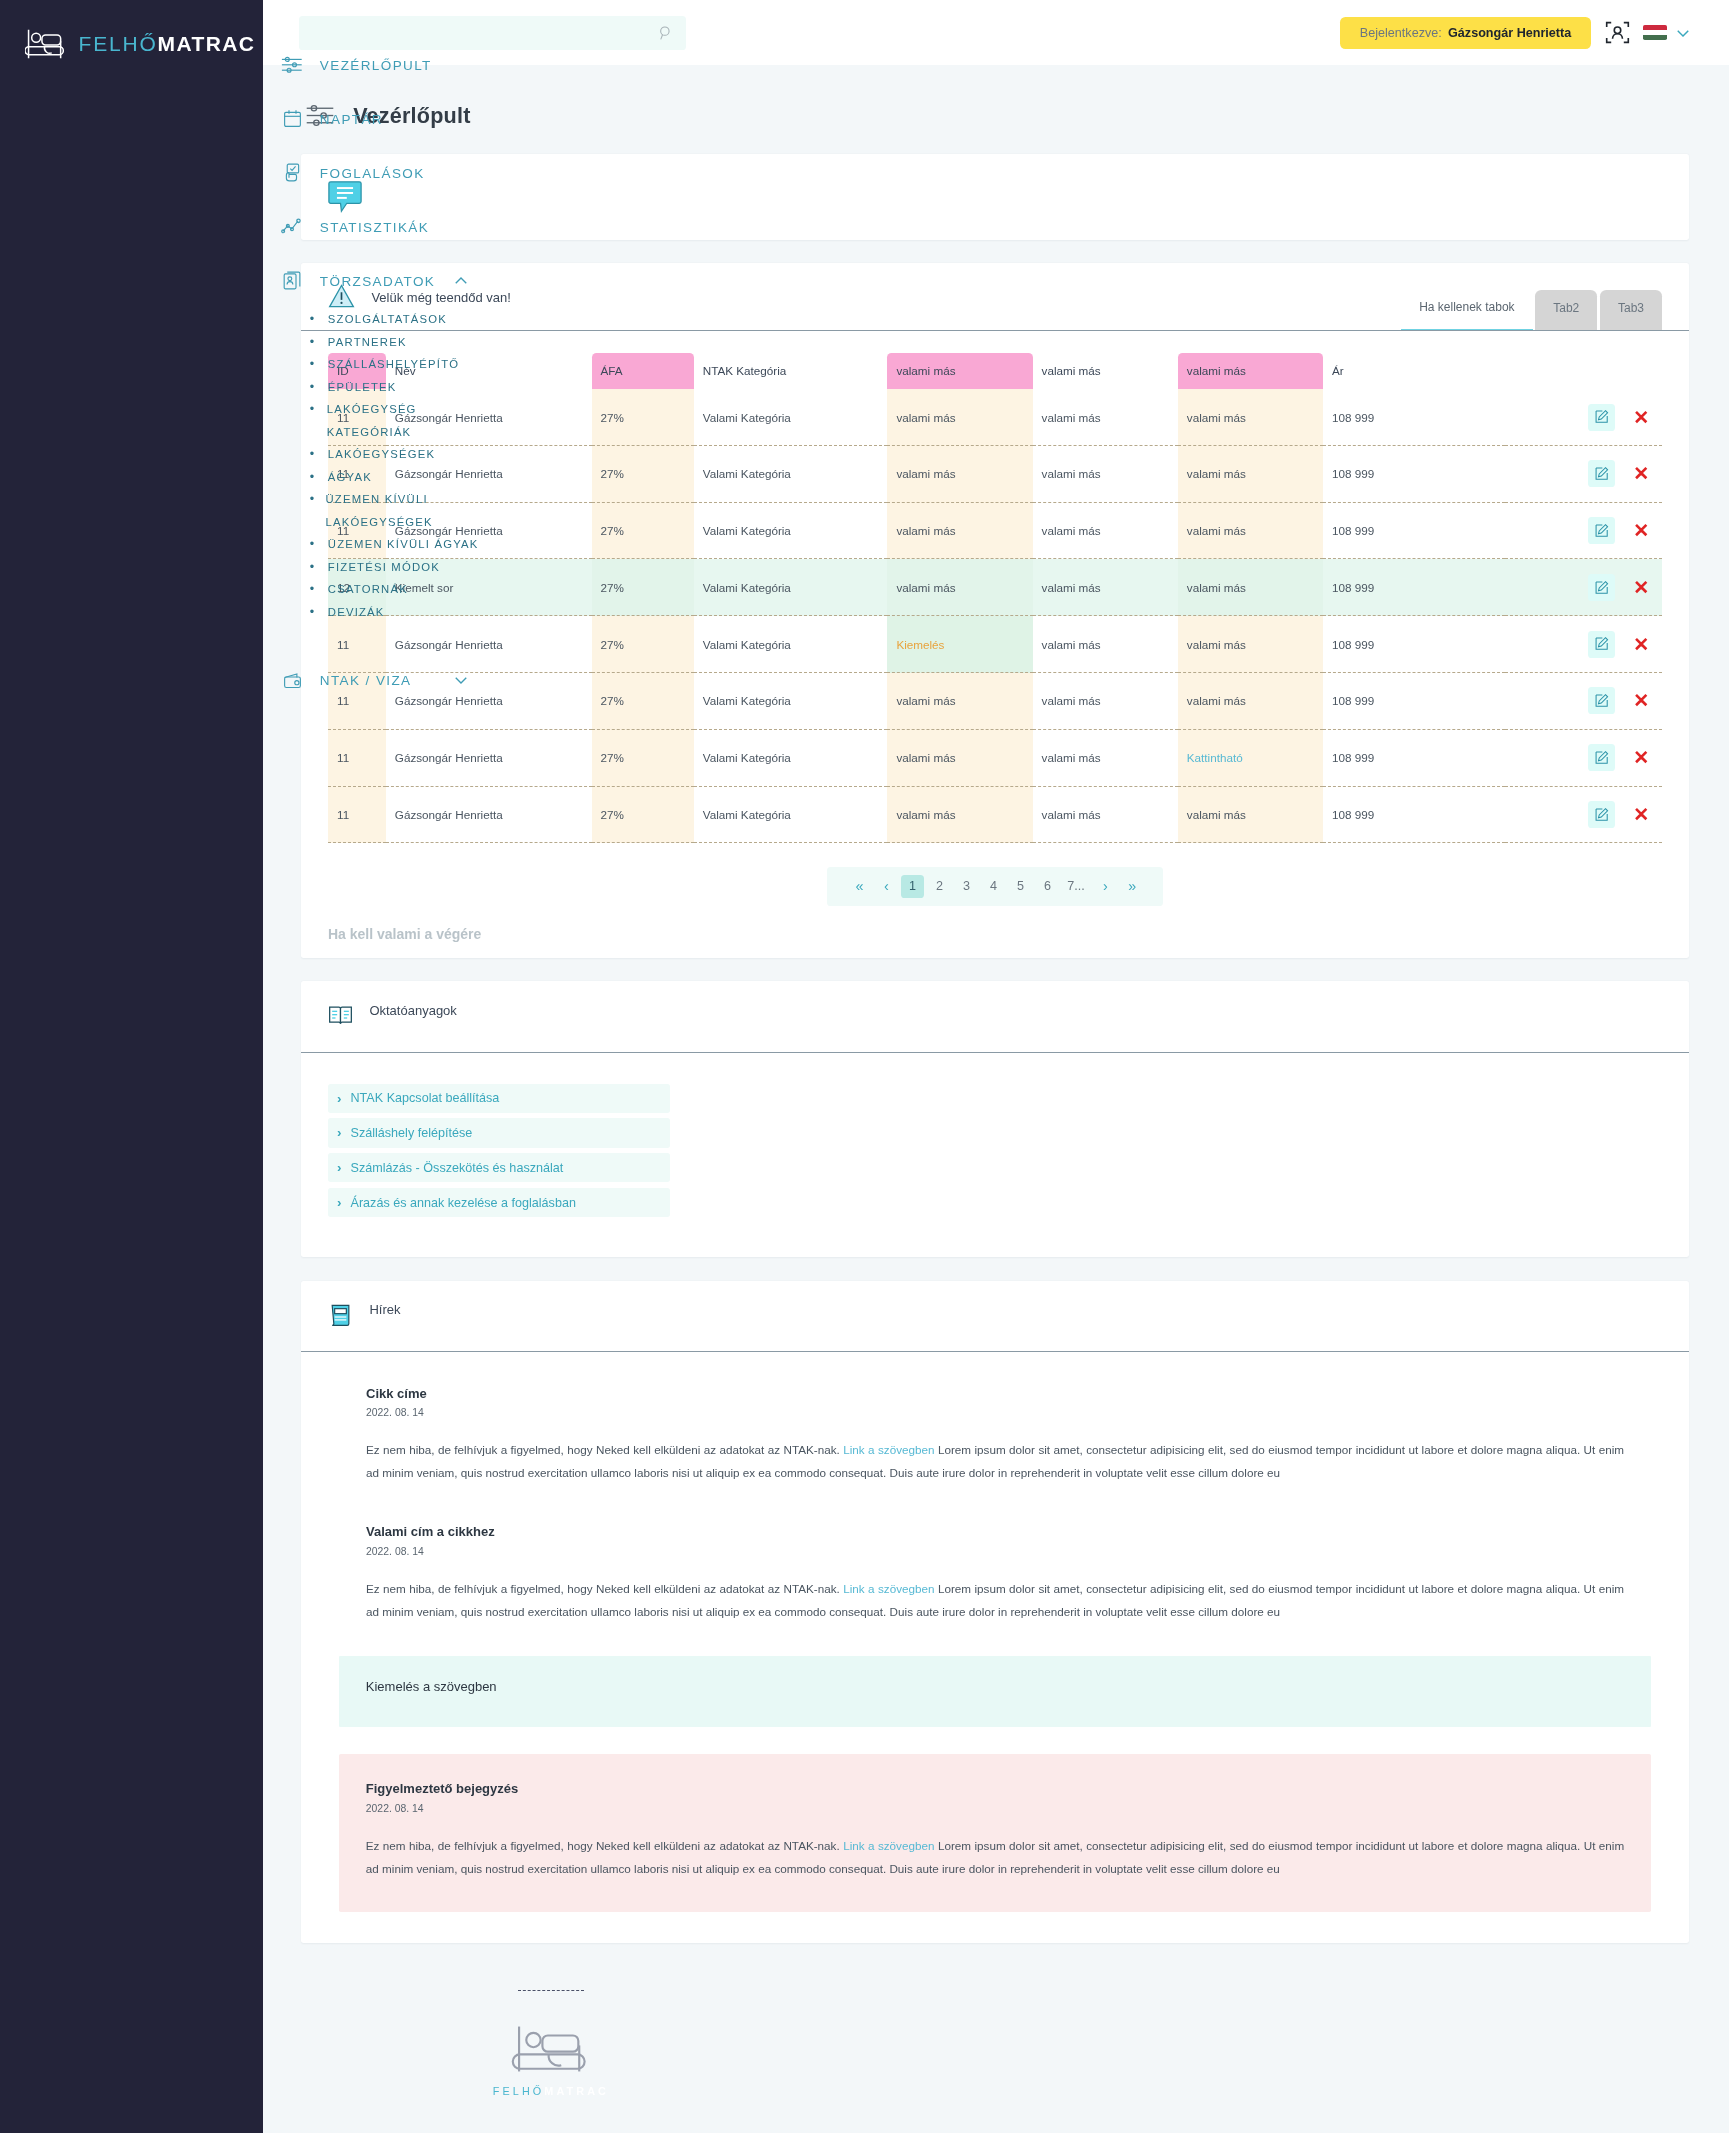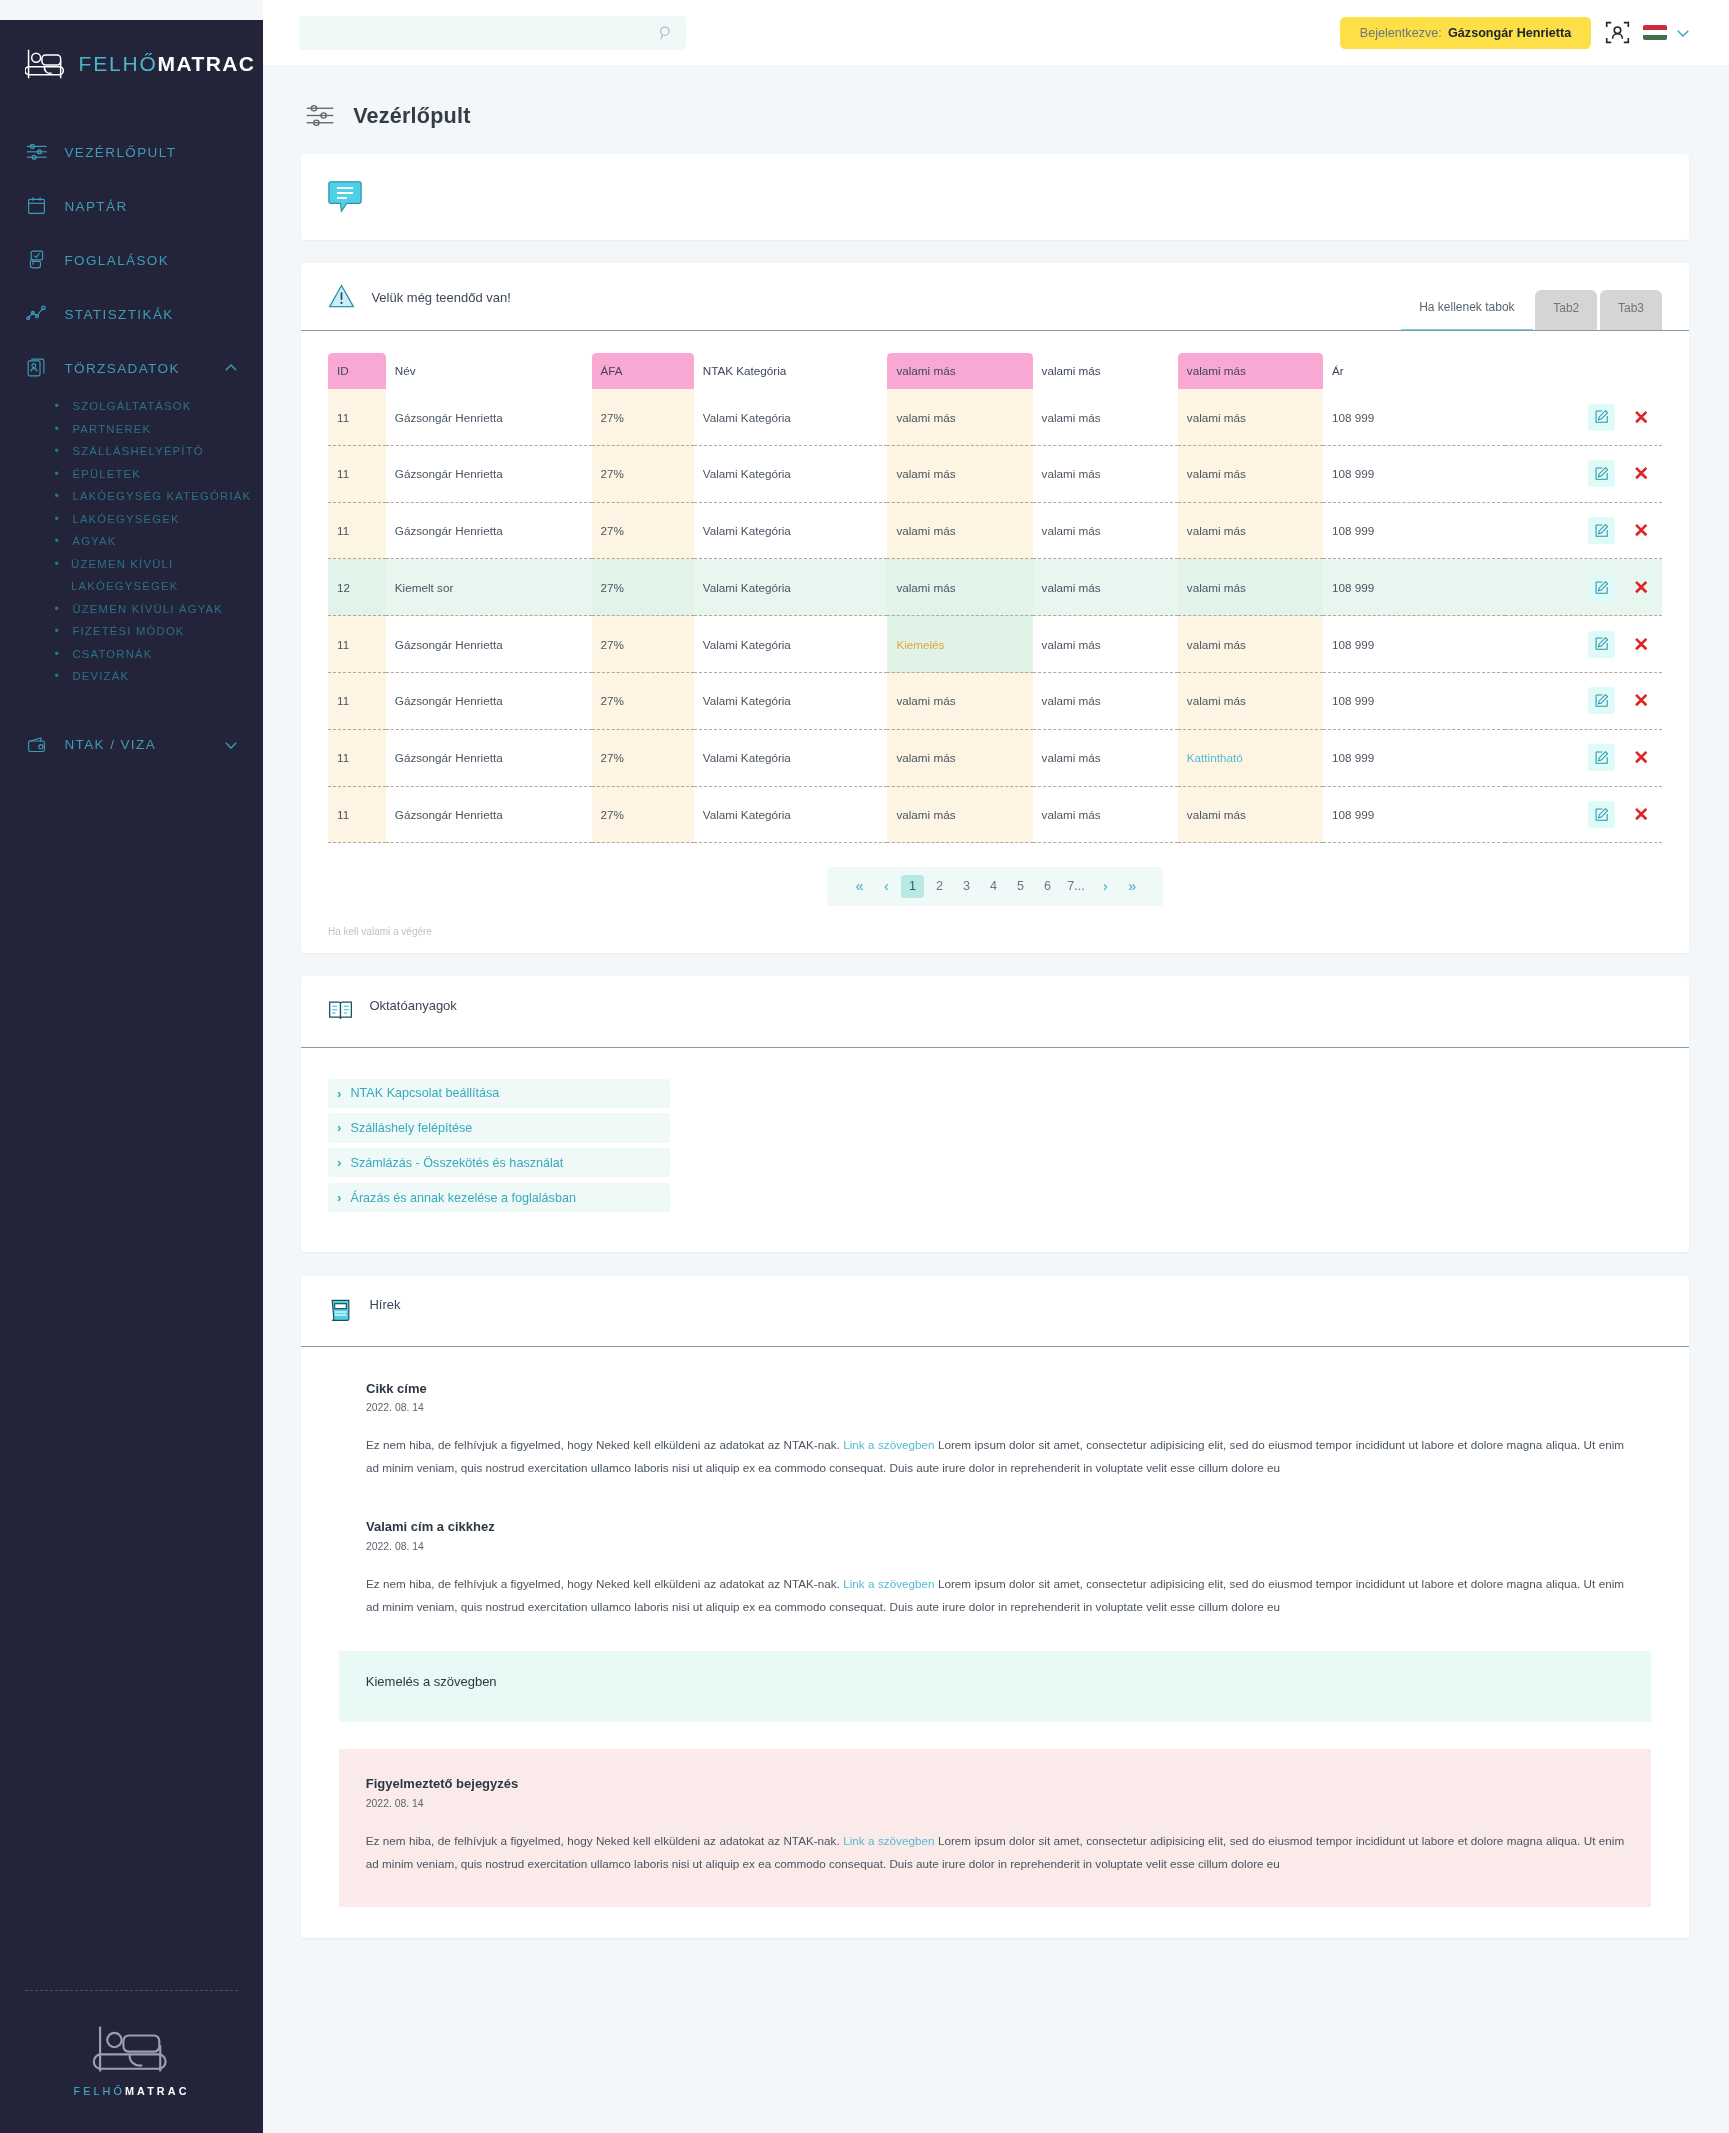--- a/index.html
+++ b/index.html
@@ -9,23 +9,22 @@
     background: #f3f7f9;
     color: #3c4858;
     -webkit-font-smoothing: antialiased;
   }
   .app { display: flex; width: 1730px; min-height: 2133px; align-items: stretch; }
 
   
   .sidebar {
     width: 263px; flex: 0 0 263px;
     background: #232339;
-    display: flex; flex-direction: column;
+    display: flex; flex-direction: row;
     position: relative;
-    margin-top: 20px;
   }
   .brand { display: flex; align-items: center; gap: 12.6px; padding: 20px 0 0 25px; height: 67px;}
   .brand-logo { width: 41px; height: 34px; }
   .brand-text { font-size: 21px; letter-spacing: 1.1px; font-weight: 700; white-space: nowrap; }
   .brand-text .lo { color: #49b6cf; font-weight: 400; letter-spacing: 1.8px;}
   .brand-text .hi { color: #ffffff; font-weight: 700; letter-spacing: 1.4px;}
 
   .nav { margin-top: 38px; }
   .nav-item {
     display: flex; align-items: center; gap: 16px;
@@ -162,21 +161,21 @@
   col.c-v3 { width: 108px; }
   col.c-ar { width: 135px; }
   col.c-act { width: 117px; }
 
   .pager-row { display: flex; justify-content: center; padding: 23.4px 0 5.4px 0;}
   .pager { background: #effaf8; border-radius: 3.6px; display: flex; align-items: center; gap: 3.6px; padding: 8px 20px;}
   .pg { min-width: 23.4px; height: 23.4px; display: flex; align-items: center; justify-content: center;
         font-size: 12.6px; color: #6b7680; cursor: pointer; border-radius: 3.6px; padding: 0 4.5px;}
   .pg.nav-arrow { color: #3aa8bd; font-size: 14.4px; letter-spacing: -1.8px; }
   .pg.active { background: #b8e9e4; color: #31606b; }
-  .tbl-foot { font-size: 10px; color: #b9c3c9; padding: 5.4px 0 16px 27px;}
+  .tbl-foot { font-size: 14px; color: #b9c3c9; padding: 5.4px 0 16px 27px; font-weight: bold;}
 
   
   .sec-head { display: flex; align-items: flex-start; gap: 14.4px; padding: 21.6px 27px; border-bottom: 0.9px solid #8a9aa5;}
   .sec-ico { width: 27px; height: 27px;}
   .sec-title { font-size: 13px; color: #3c4858;}
   .sec-body { padding: 31px 27px 40px 27px; }
 
   .link-list { display: flex; flex-direction: column; gap: 5.4px; }
   .link-row {
     background: #effaf8; border-radius: 2.7px; color: #3aa8bd;

